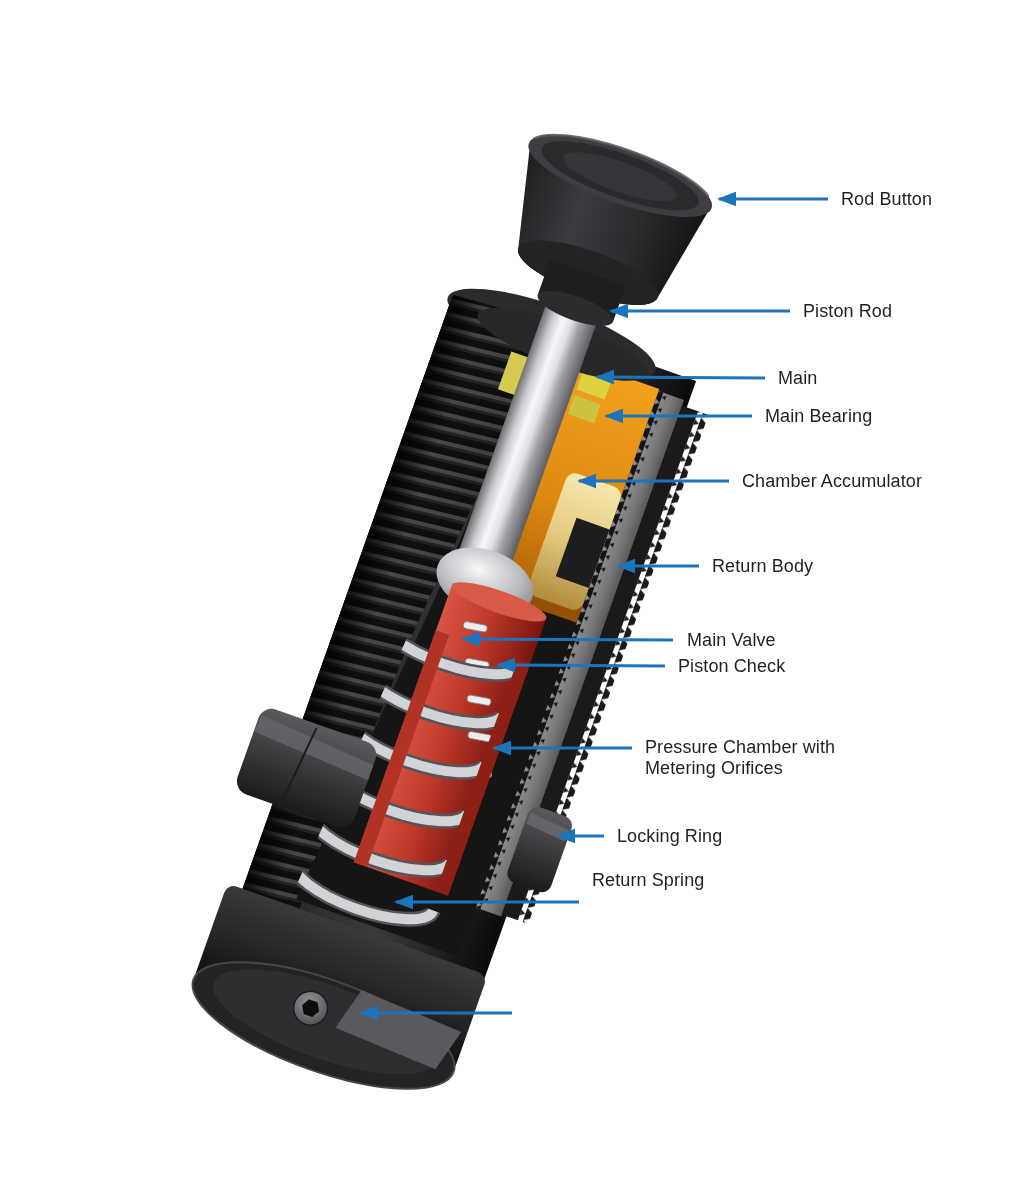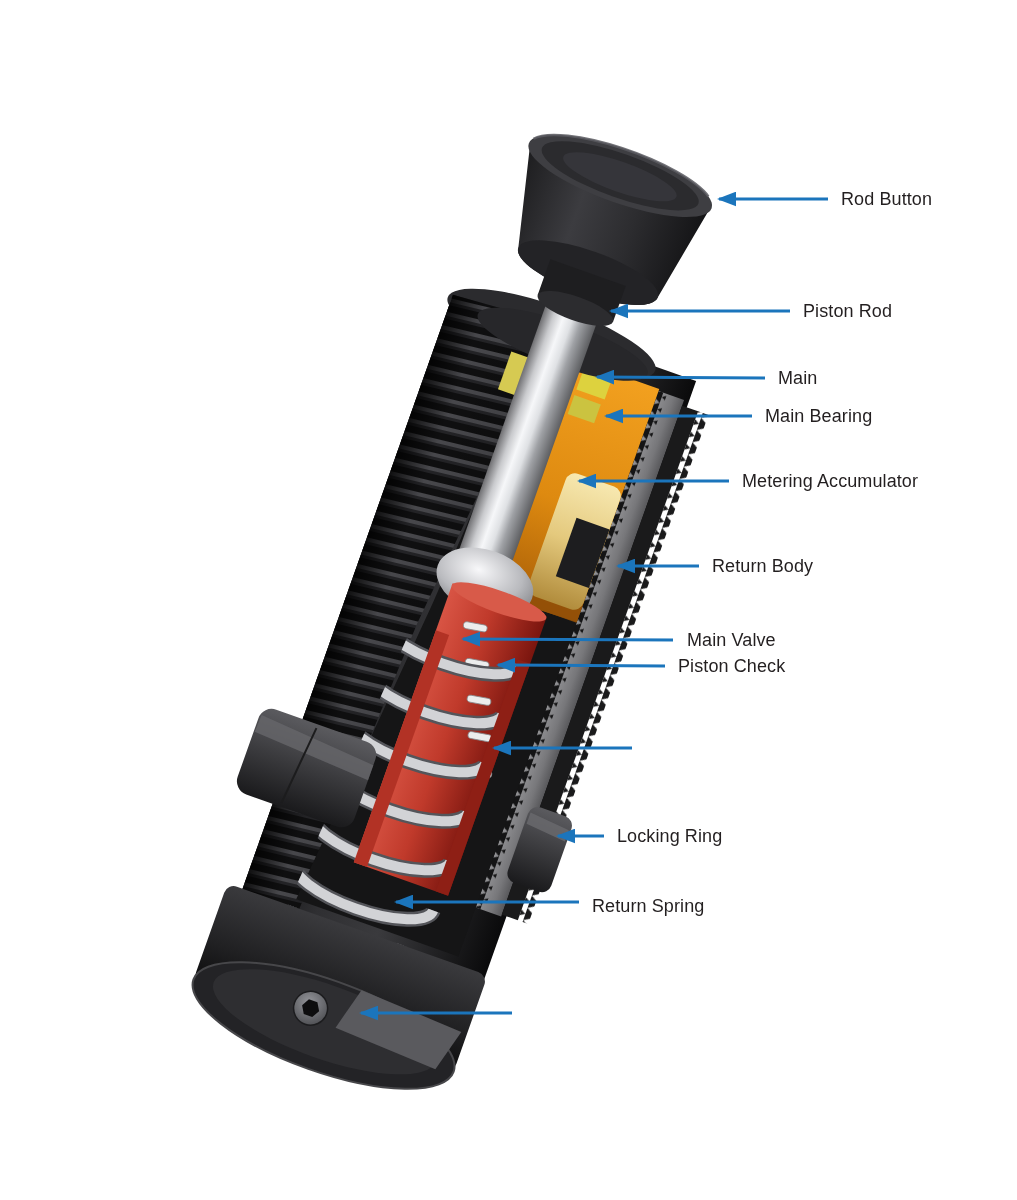--- a/index.html
+++ b/index.html
@@ -241,20 +241,21 @@
       <line x1="604" y1="836" x2="558" y2="836" marker-end="url(#ah)"></line>
       <line x1="579" y1="902" x2="396" y2="902" marker-end="url(#ah)"></line>
       <line x1="512" y1="1013" x2="361" y2="1013" marker-end="url(#ah)"></line>
     </g>
   </svg>
 
   <div class="label" style="left:841px;top:199px">Rod Button</div>
   <div class="label" style="left:803px;top:311px">Piston Rod</div>
   <div class="label" style="left:778px;top:378px">Main</div>
   <div class="label" style="left:765px;top:416px">Main Bearing</div>
-  <div class="label" style="left:742px;top:481px">Metering Accumulator</div>
+  <div class="label" style="left:742px;top:481px">Chamber Accumulator</div>
   <div class="label" style="left:712px;top:566px">Return Body</div>
   <div class="label" style="left:687px;top:640px">Main Valve</div>
   <div class="label" style="left:678px;top:666px">Piston Check</div>
+  <div class="label wrap" style="left:645px;top:737px">Pressure Chamber with Metering Orifices</div>
   <div class="label" style="left:617px;top:836px">Locking Ring</div>
-  <div class="label" style="left:592px;top:906px">Return Spring</div>
+  <div class="label" style="left:592px;top:880px">Return Spring</div>
 
 </div>
 
 </body></html>

